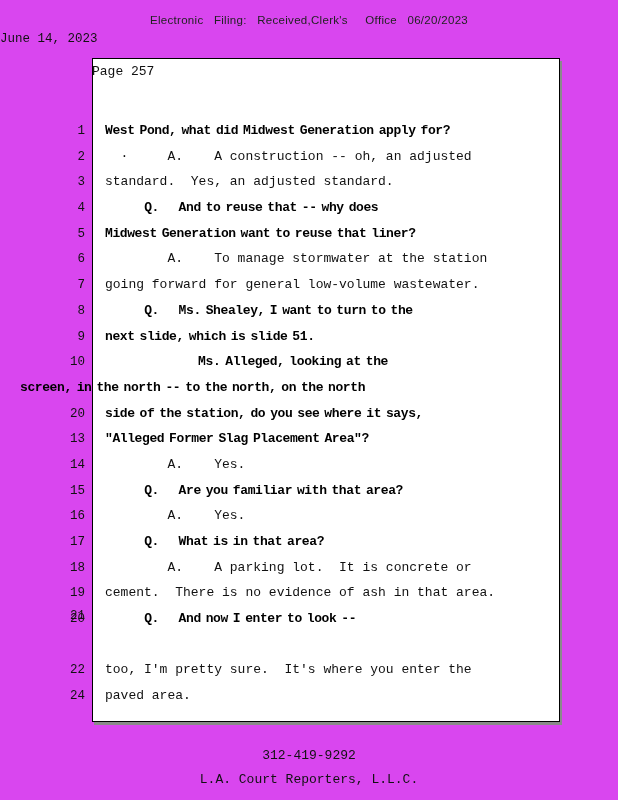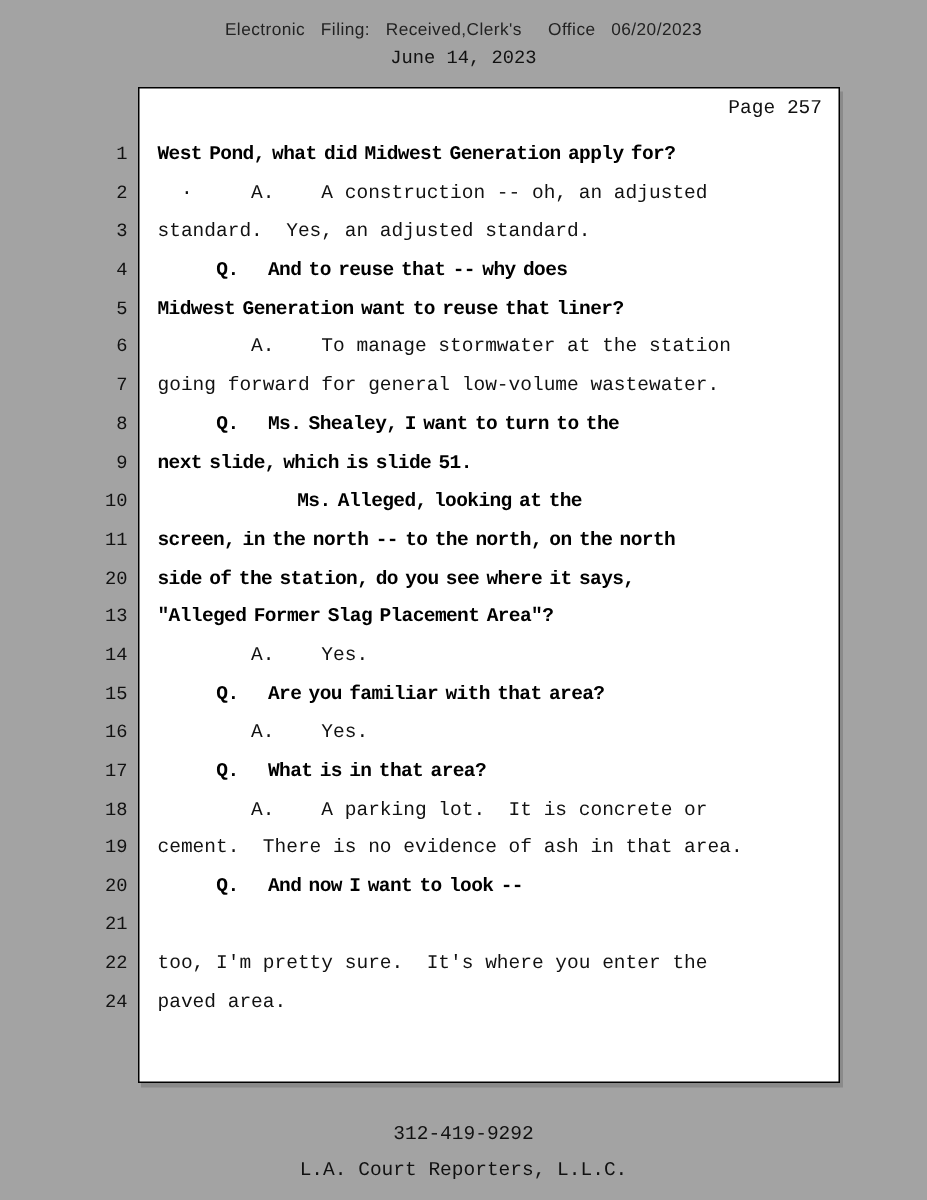--- a/index.html
+++ b/index.html
@@ -8,42 +8,42 @@
     width: 618px;
     height: 800px;
     font-family: "Liberation Mono", "DejaVu Sans Mono", monospace;
     color: #1a1a1a;
     position: relative;
     overflow: hidden;
   }
   .screen {
     position: absolute;
     inset: 0;
-    background: #a3a3a3;
+    background: #d946ef;
   }
 
   
   .filing-header {
     position: absolute;
     top: 14px;
     left: 0;
     width: 100%;
     text-align: center;
     font-family: "Liberation Sans", sans-serif;
     font-size: 11.5px;
     color: #222;
     white-space: pre;
     letter-spacing: 0.3px;
   }
   .date-header {
     position: absolute;
     top: 32px;
     left: 0;
     width: 100%;
-    text-align: center;
+    text-align: left;
     font-family: "Liberation Mono", monospace;
     font-size: 12.5px;
     color: #111;
     white-space: pre;
   }
 
   
   .page-box {
     position: absolute;
     left: 92px;
@@ -52,21 +52,20 @@
     height: 664px;
     border: 1px solid #000;
     background: #fff;
     box-shadow: 2px 3px 0 #8a8a8a;
   }
   .page-label {
     position: absolute;
     top: 64px;
     left: 92px;
     width: 468px;
-    text-align: right;
     padding-right: 12px;
     font-size: 13px;
     color: #111;
     white-space: pre;
   }
 
   
   .lines {
     position: absolute;
     left: 0;
@@ -84,20 +83,21 @@
     flex: 0 0 85px;
     text-align: right;
     font-size: 12.5px;
     color: #111;
   }
   .line-text {
     padding-left: 20px;
     font-size: 13px;
     color: #111;
     white-space: pre;
+    margin-top: 28px;
   }
   .line-text.bold {
     font-weight: 700;
     letter-spacing: -0.4px;
     word-spacing: -2.5px;
     color: #000;
   }
 
   
   .footer-company {
@@ -180,21 +180,20 @@
     <span class="line-num">9</span>
     <span class="line-text bold">next slide, which is slide 51.</span>
   </div>
 
   <div class="line-row">
     <span class="line-num">10</span>
     <span class="line-text bold">                   Ms. Alleged, looking at the</span>
   </div>
 
   <div class="line-row">
-    <span class="line-num">11</span>
     <span class="line-text bold">screen, in the north -- to the north, on the north</span>
   </div>
 
   <div class="line-row">
     <span class="line-num">20</span>
     <span class="line-text bold">side of the station, do you see where it says,</span>
   </div>
 
   <div class="line-row">
     <span class="line-num">13</span>
@@ -226,21 +225,21 @@
     <span class="line-text">        A.    A parking lot.  It is concrete or</span>
   </div>
 
   <div class="line-row">
     <span class="line-num">19</span>
     <span class="line-text">cement.  There is no evidence of ash in that area.</span>
   </div>
 
   <div class="line-row">
     <span class="line-num">20</span>
-    <span class="line-text bold">        Q.    And now I want to look --</span>
+    <span class="line-text bold">        Q.    And now I enter to look --</span>
   </div>
 
   <div class="line-row">
     <span class="line-num">21</span>
   </div>
 
   <div class="line-row">
     <span class="line-num">22</span>
     <span class="line-text">too, I'm pretty sure.  It's where you enter the</span>
   </div>

